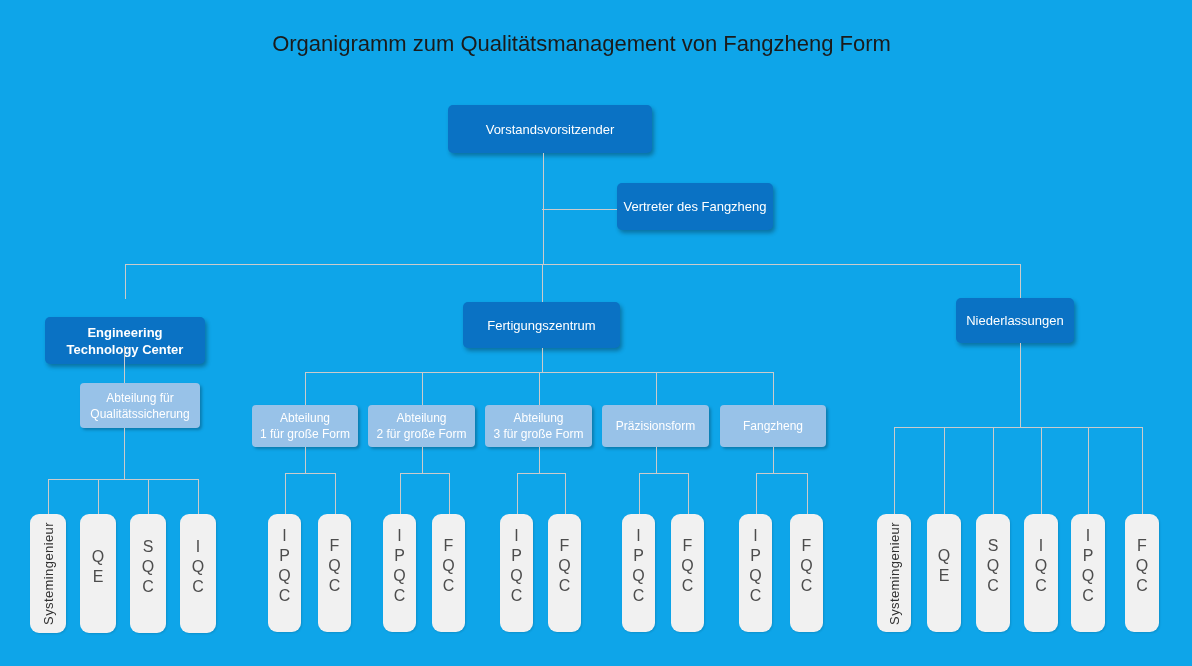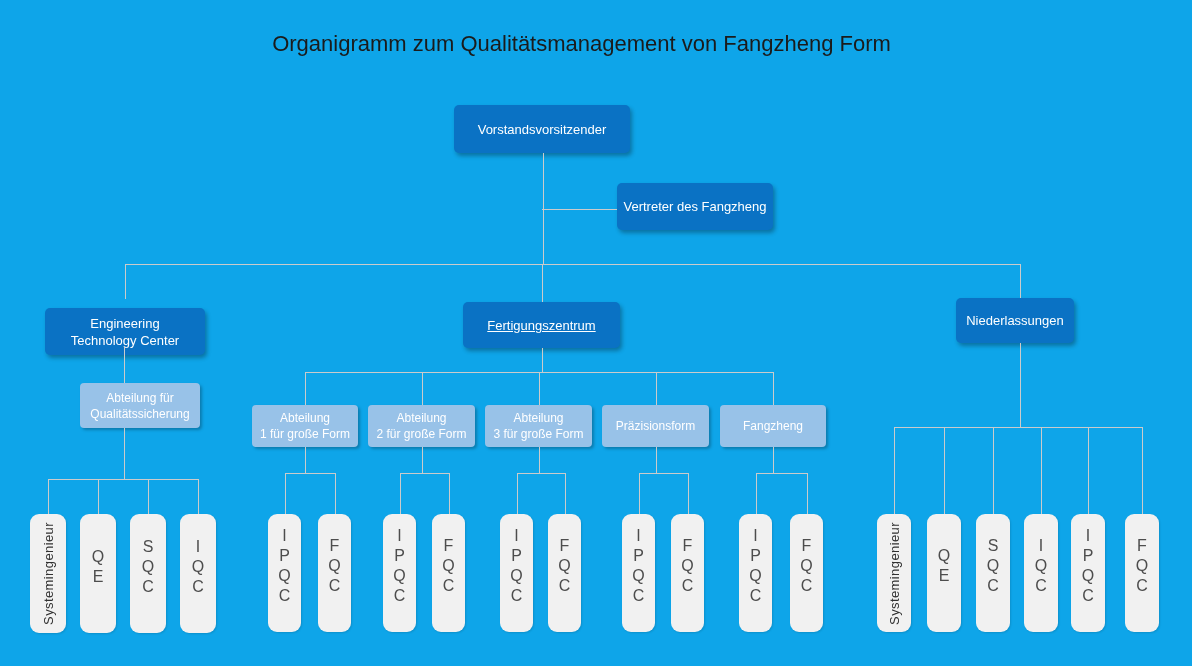--- a/index.html
+++ b/index.html
@@ -40,31 +40,31 @@
   .line { position:absolute; background:#cbcbcb; }
   .line.h { height:1px; }
   .line.v { width:1px; }
 </style>
 </head>
 <body>
 
 <div class="canvas">
   <div class="title">Organigramm zum Qualitätsmanagement von Fangzheng Form</div>
   <div id="chart">
-      <div class="node primary" style="left: 448px; top: 105px; width: 176px; height: 48px; margin-left: 6px;">
+      <div class="node primary" style="left: 448px; top: 105px; width: 204px; height: 48px;">
         <span class="lbl">Vorstandsvorsitzender</span>
       </div>
       <div class="node primary" style="left: 617px; top: 183px; width: 156px; height: 47px;">
         <span class="lbl">Vertreter des Fangzheng</span>
       </div>
-      <div class="node primary" style="left: 45px; top: 308px; width: 160px; height: 47px;">
+      <div class="node primary" style="left: 45px; top: 317px; width: 160px; height: 47px; font-weight: bold;">
         <span class="lbl">Engineering
 Technology Center</span>
       </div>
-      <div class="node primary" style="left: 463px; top: 302px; width: 157px; height: 46px; text-decoration: underline;">
+      <div class="node primary" style="left: 463px; top: 302px; width: 157px; height: 46px;">
         <span class="lbl">Fertigungszentrum</span>
       </div>
       <div class="node primary" style="left: 956px; top: 298px; width: 118px; height: 45px;">
         <span class="lbl">Niederlassungen</span>
       </div>
       <div class="node secondary" style="left: 64px; top: 383px; width: 120px; height: 45px; margin-left: 16px;">
         <span class="lbl">Abteilung für
 Qualitätssicherung</span>
       </div>
       <div class="node secondary" style="left: 252px; top: 405px; width: 106px; height: 42px;">

